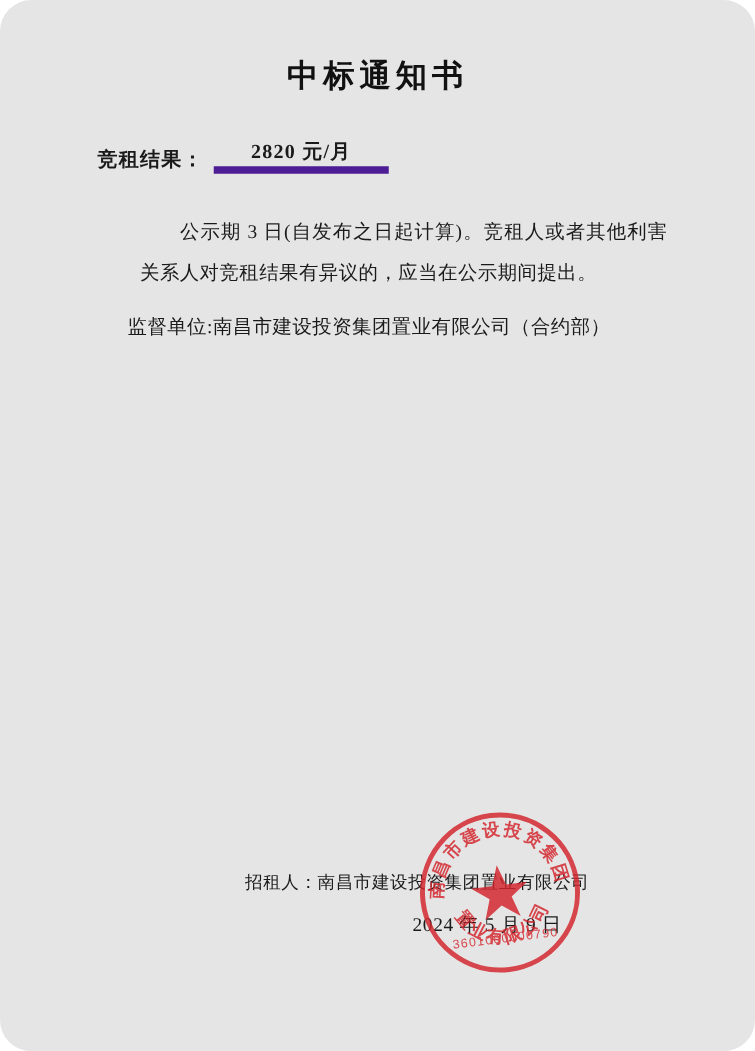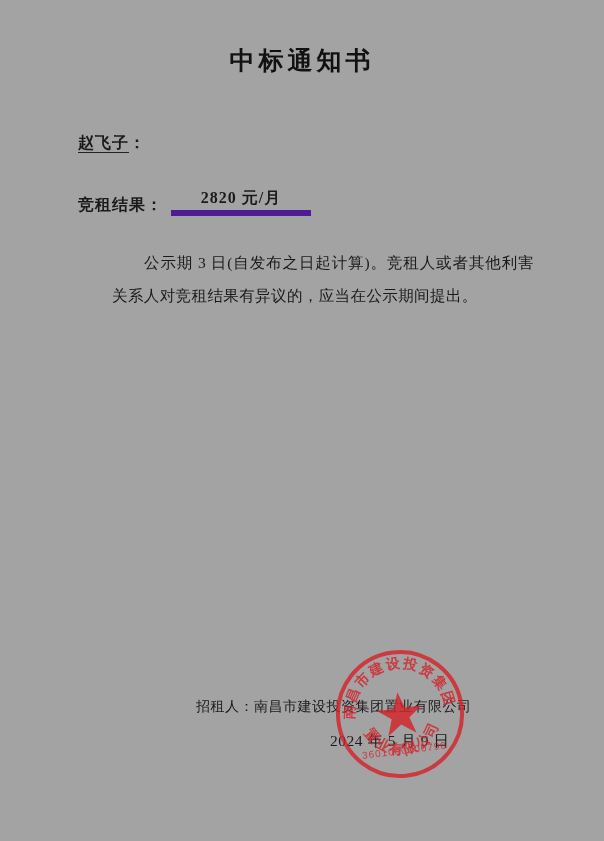--- a/index.html
+++ b/index.html
@@ -11,21 +11,22 @@
     width: 604px;
     height: 841px;
     position: relative;
     overflow: hidden;
     font-family: "Liberation Serif", "DejaVu Serif", serif;
     color: #1a1a1a;
   }
   .page {
     position: absolute;
     inset: 0;
-    background: #a3a3a3;
+    background: #e5e5e5;
+    border-radius: 25px;
   }
   .doc-title {
     text-align: center;
     font-size: 25px;
     font-weight: bold;
     letter-spacing: 4px;
     margin-top: 44px;
     color: #111;
     font-family: "Liberation Serif", "DejaVu Serif", serif;
   }
@@ -133,30 +134,30 @@
     letter-spacing: 1px;
   }
 </style>
 </head>
 <body>
 
 <div class="page">
 
   <div class="doc-title">中标通知书</div>
 
-  <div class="recipient"><span class="name">赵飞子</span><span>：</span></div>
 
 
   <div class="result-row">
     <span class="result-label">竞租结果：</span>
     <span class="result-value">2820 元/月</span>
   </div>
 
   <div class="para">公示期 3 日(自发布之日起计算)。竞租人或者其他利害关系人对竞租结果有异议的，应当在公示期间提出。</div>
 
+  <div class="line-indent">监督单位:南昌市建设投资集团置业有限公司（合约部）</div>
 
 
   <div class="sign-block">
     <div class="sign-line">招租人：南昌市建设投资集团置业有限公司</div>
     <div class="sign-date">2024 年 5 月 9 日</div>
   </div>
 
   <div class="seal">
     <svg width="132" height="132" viewBox="0 0 132 132" xmlns="http://www.w3.org/2000/svg">
       <circle cx="66" cy="66" r="62" fill="none" stroke="#d3232a" stroke-width="4"></circle>

